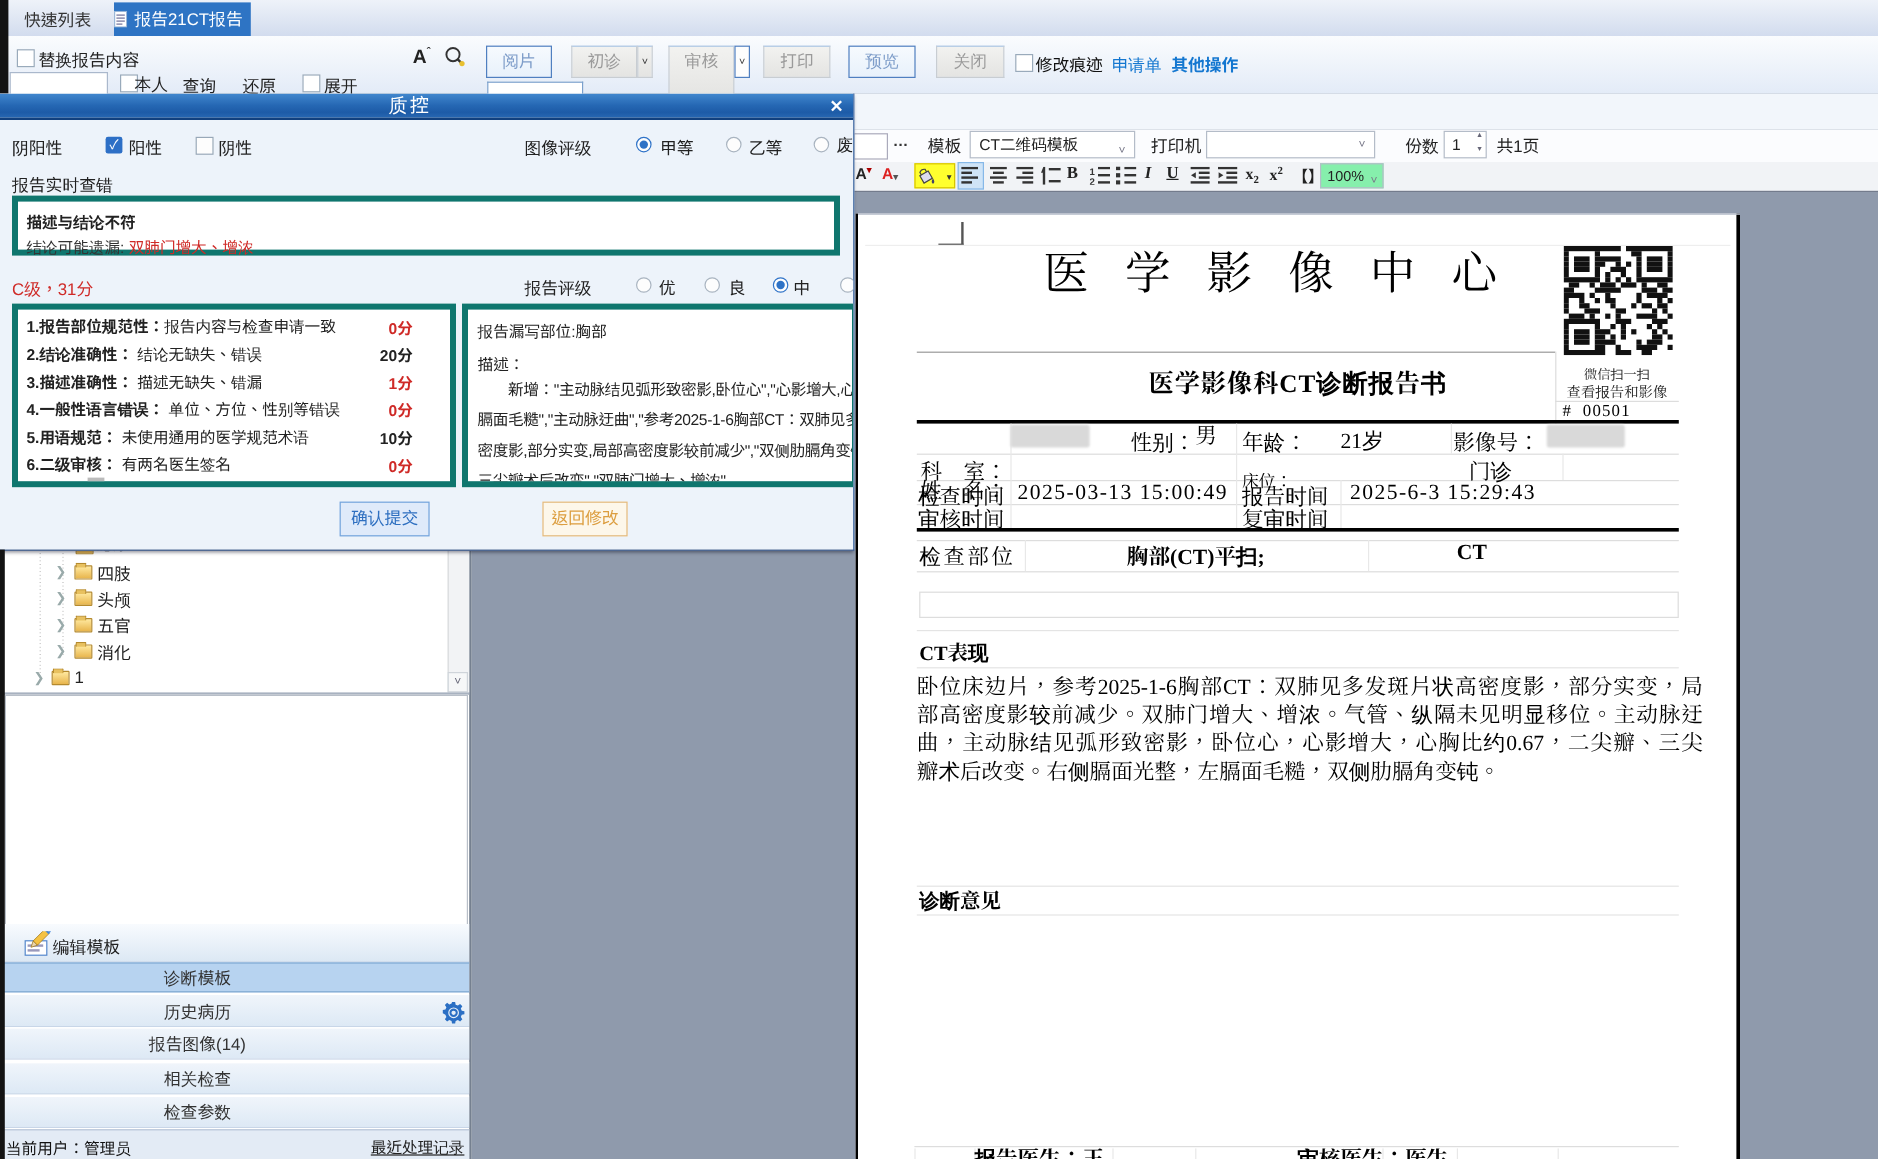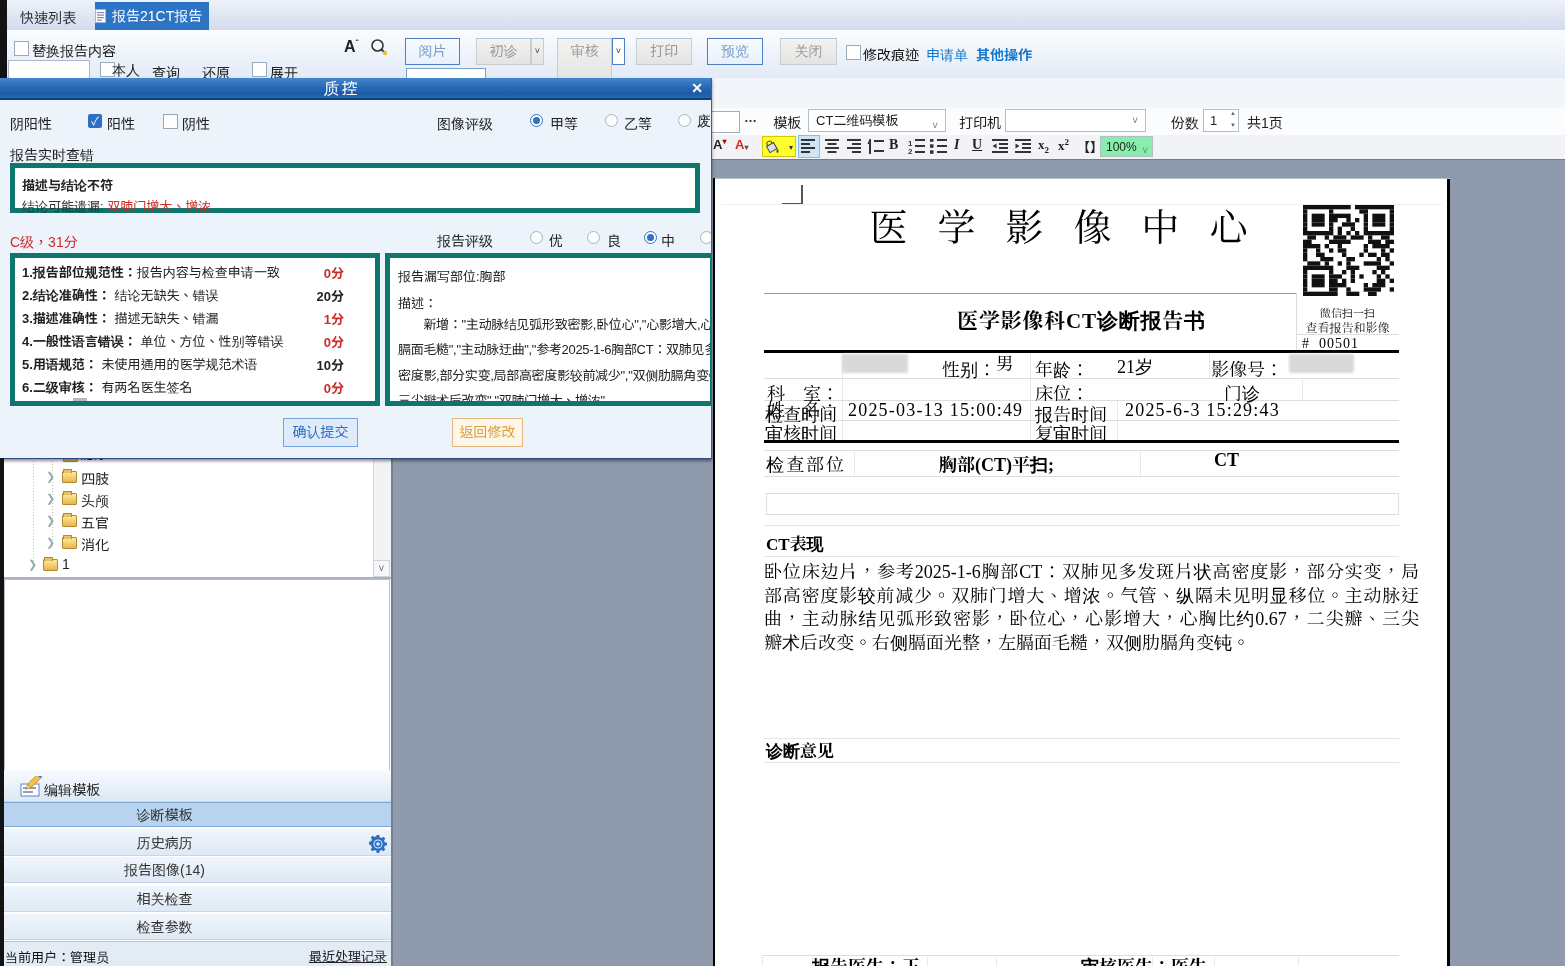--- a/index.html
+++ b/index.html
@@ -344,21 +344,21 @@
  <div class="vl" style="left:587px;top:200px;height:22px;background:#e8e8e8;"></div>
  <div class="rp" style="left:52px;top:177px;font-size:18px;margin-top:40px;">姓　名：</div>
  <div class="blur" style="left:127px;top:176px;width:66px;height:19px;"></div>
  <div class="rp" style="left:227px;top:177px;font-size:18px;">性别：</div>
  <div class="rp" style="left:281px;top:171px;font-size:18px;">男</div>
  <div class="rp" style="left:320px;top:177px;font-size:18px;">年龄：</div>
  <div class="rp" style="left:402px;top:177px;font-size:18px;">21岁</div>
  <div class="rp" style="left:496px;top:177px;font-size:18px;">影像号：</div>
  <div class="blur" style="left:574px;top:176px;width:65px;height:19px;"></div>
  <div class="rp" style="left:52px;top:201px;font-size:18px;">科　室：</div>
- <div class="rp" style="left:320px;top:201px;font-size:18px;">床位：</div>
+ <div class="rp" style="left:320px;top:213px;font-size:14px;">床位：</div>
  <div class="rp" style="left:509px;top:201px;font-size:18px;">门诊</div>
  <div class="rp" style="left:50px;top:222px;font-size:18px;">检查时间</div>
  <div class="rp" style="left:133px;top:222px;font-size:18px;letter-spacing:1.2px;">2025-03-13 15:00:49</div>
  <div class="rp" style="left:320px;top:222px;font-size:18px;">报告时间</div>
  <div class="rp" style="left:410px;top:222px;font-size:18px;letter-spacing:1.2px;">2025-6-3 15:29:43</div>
  <div class="rp" style="left:50px;top:241px;font-size:18px;">审核时间</div>
  <div class="rp" style="left:320px;top:241px;font-size:18px;">复审时间</div>
 
  <div class="hl" style="left:49px;top:272px;width:635px;background:#ddd;"></div>
  <div class="hl" style="left:49px;top:298px;width:635px;background:#ddd;"></div>

